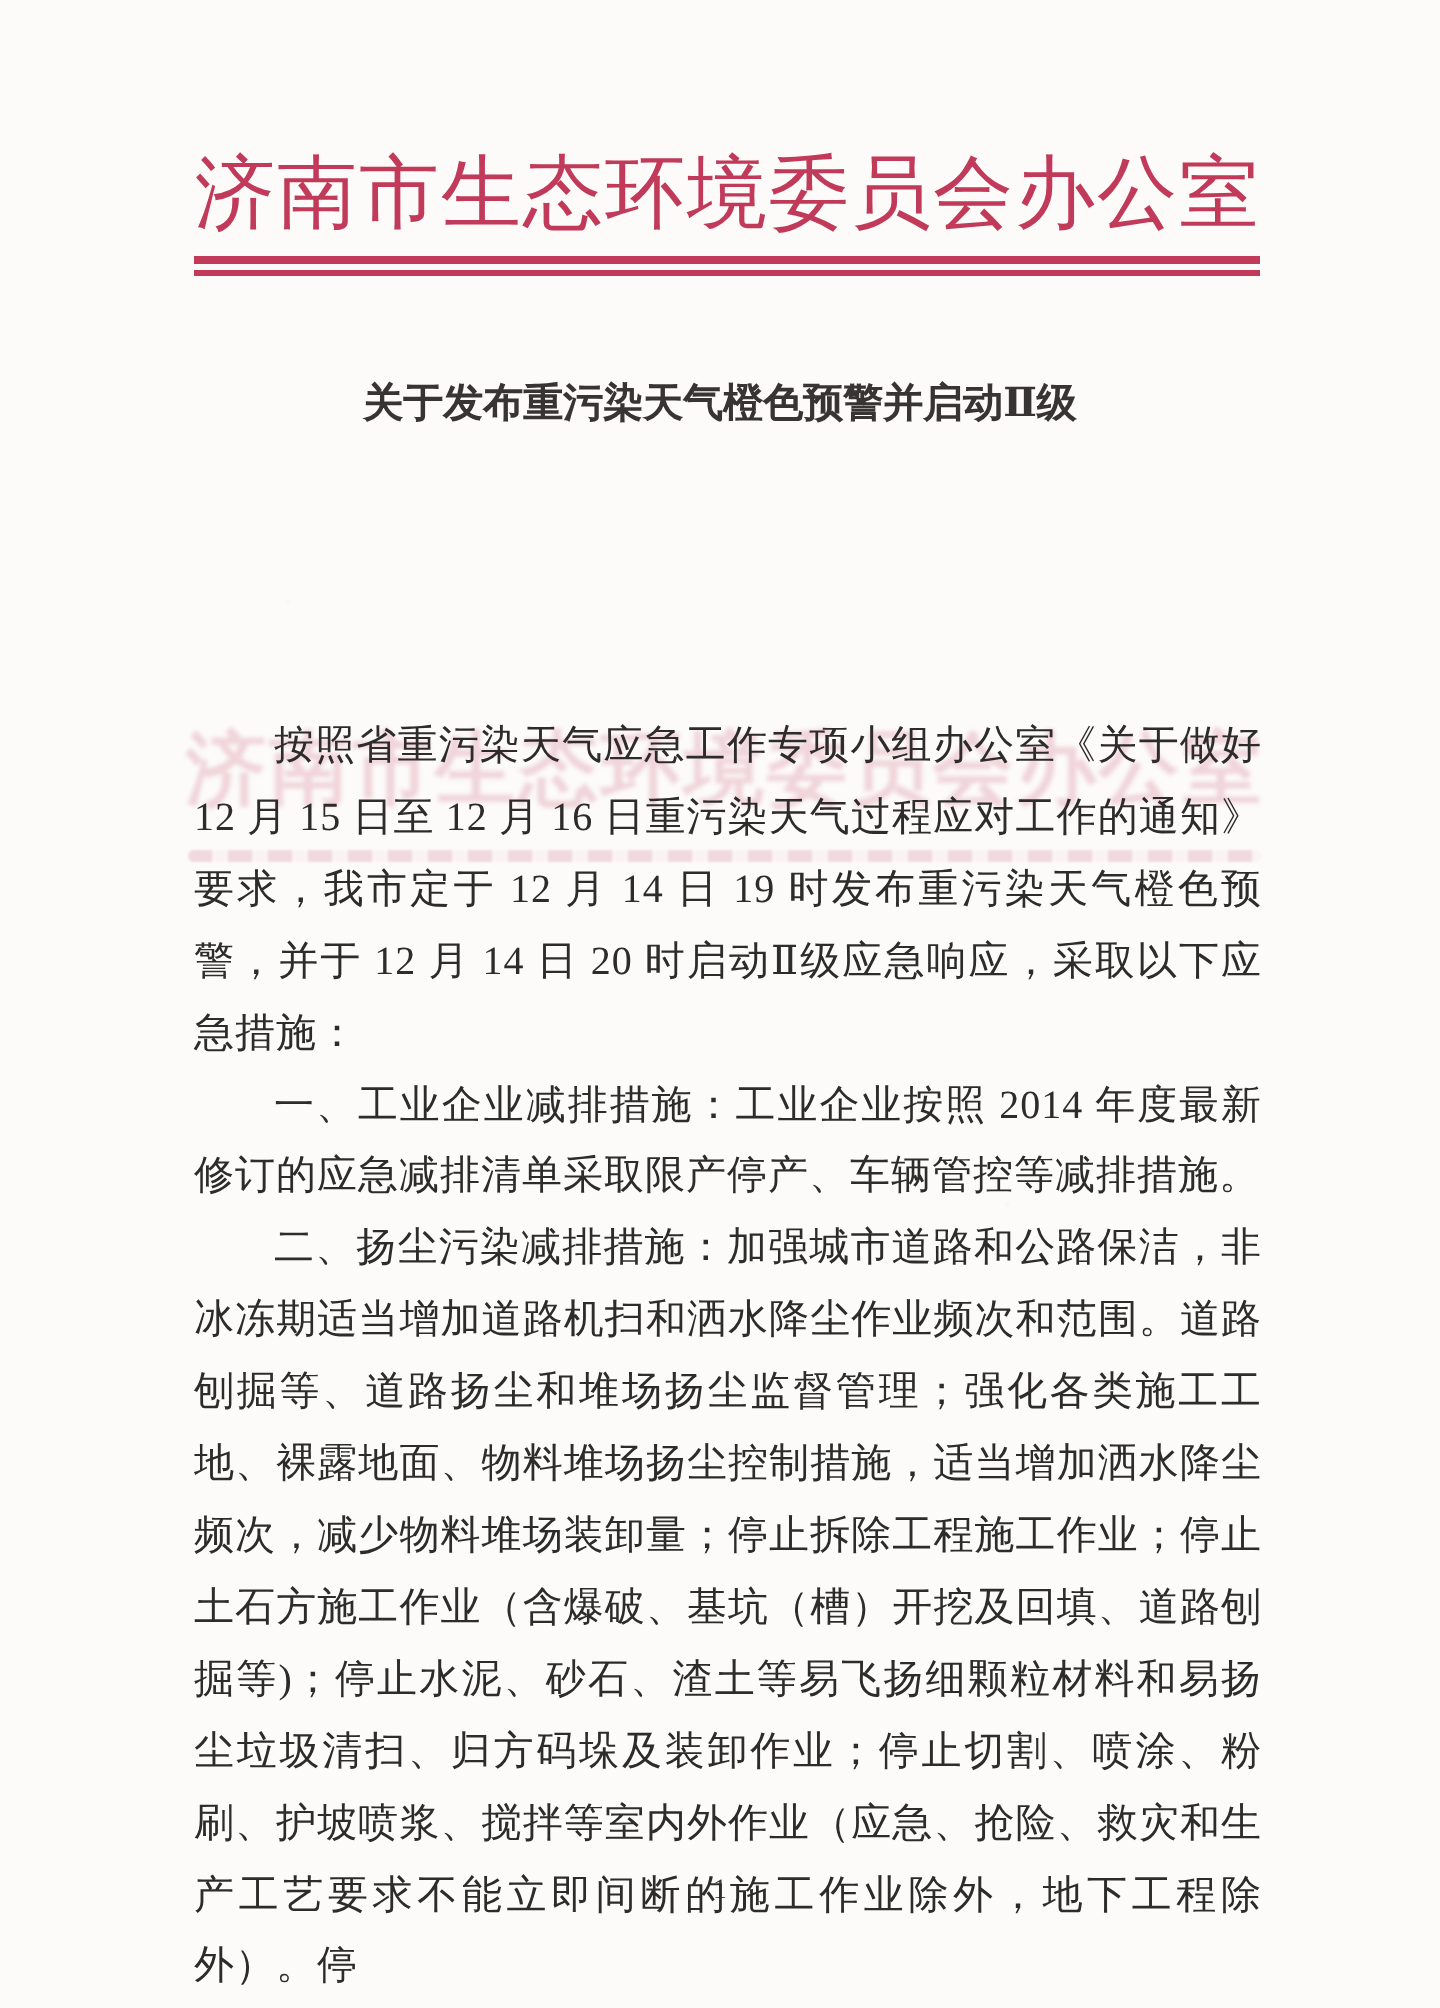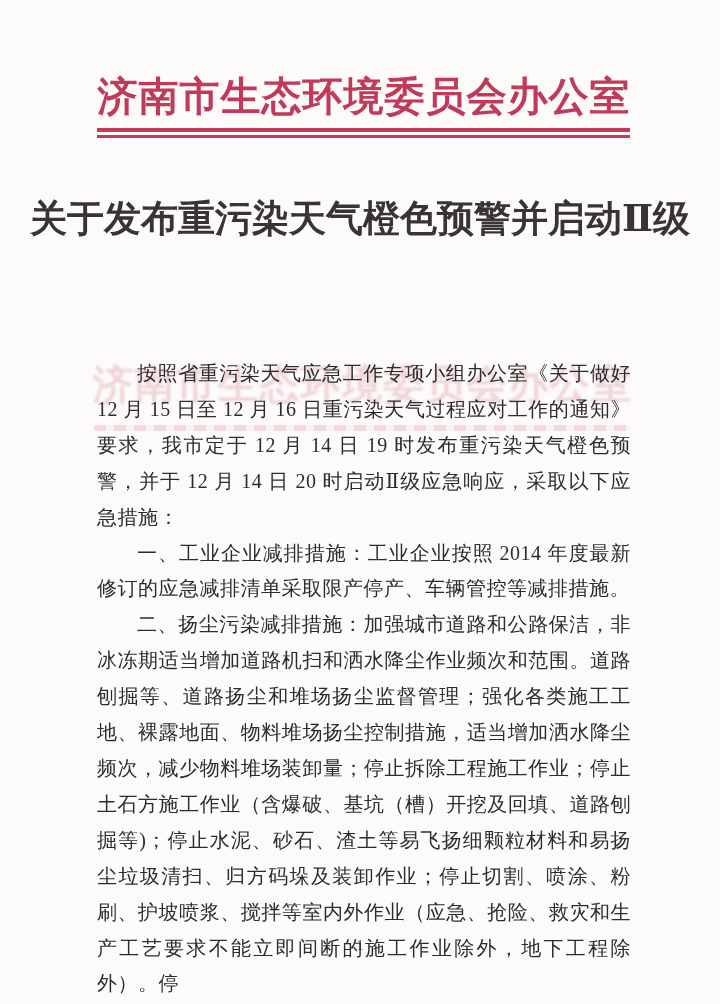--- a/index.html
+++ b/index.html
@@ -20,40 +20,40 @@
     position: relative;
     width: 720px; height: 1004px;
     background:
       radial-gradient(circle at 20% 30%, rgba(0,0,0,0.012) 0 1px, transparent 2px),
       radial-gradient(circle at 70% 60%, rgba(0,0,0,0.012) 0 1px, transparent 2px),
       var(--paper);
   }
   .letterhead {
     position: absolute;
     top: 70px; left: 97px; width: 534px;
-    font-size: 40px; font-weight: 700;
+    font-size: 40px; font-weight: 400;
     letter-spacing: 1px;
     text-align: center;
     color: var(--letterhead-red);
     white-space: nowrap;
     line-height: 54px;
   }
   .double-rule {
     position: absolute;
     top: 128px; left: 97px; width: 533px;
     height: 10px;
     border-top: 4px solid var(--letterhead-red);
     border-bottom: 3px solid var(--letterhead-red);
   }
   .doc-title {
     position: absolute;
-    top: 200px; left: 0; width: 720px;
+    top: 184px; left: 0; width: 720px;
     margin: 0;
     text-align: center;
-    font-size: 37px; font-weight: 700;
+    font-size: 20px; font-weight: 700;
     line-height: 37px;
     color: #383434;
     z-index: 2;
   }
   .bleedthrough-text {
     position: absolute;
     top: 362px; left: 93px; width: 542px;
     font-size: 40px; font-weight: 700;
     letter-spacing: 1.5px;
     white-space: nowrap;

